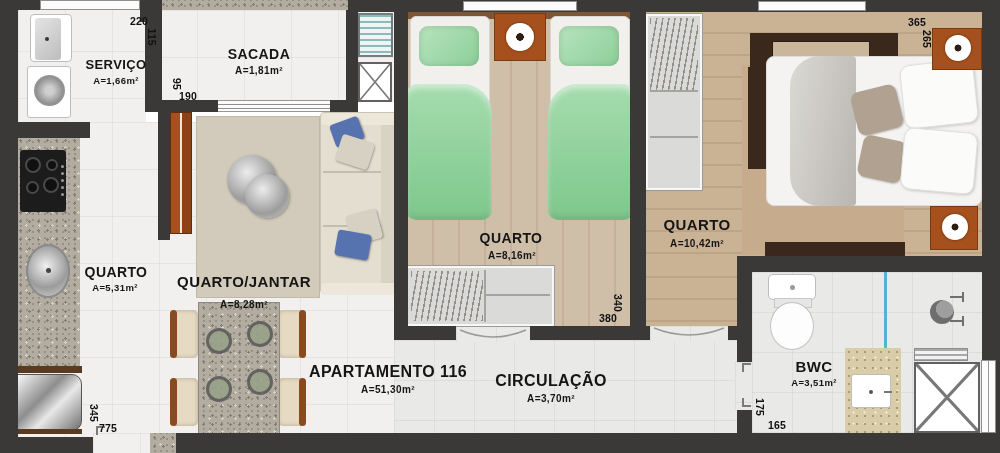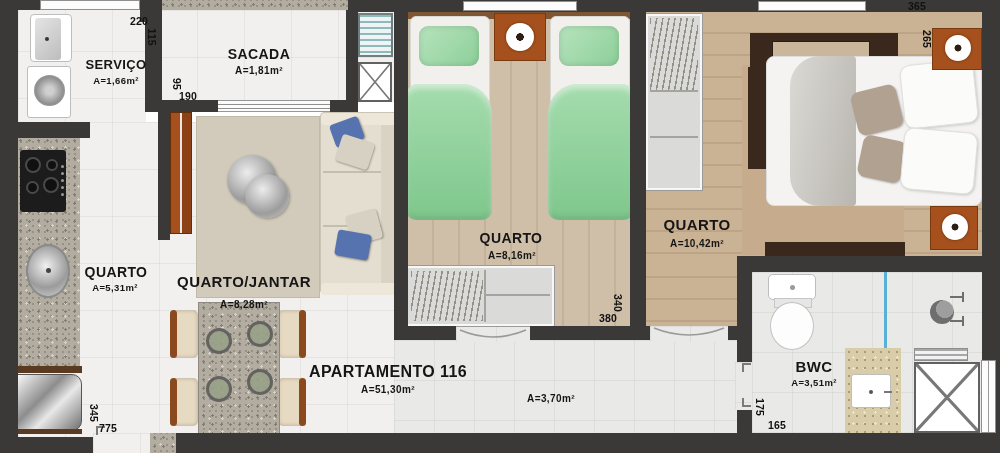--- a/index.html
+++ b/index.html
@@ -283,29 +283,30 @@
   <div class="lbl" style="left:116px;top:272px;font-size:14px">QUARTO</div>
   <div class="lbl" style="left:115px;top:287px;font-size:9.5px">A=5,31m²</div>
   <div class="lbl" style="left:244px;top:281px;font-size:15px">QUARTO/JANTAR</div>
   <div class="lbl" style="left:244px;top:304px;font-size:10px">A=8,28m²</div>
   <div class="lbl" style="left:511px;top:238px;font-size:14px">QUARTO</div>
   <div class="lbl" style="left:512px;top:255px;font-size:10px">A=8,16m²</div>
   <div class="lbl" style="left:697px;top:224px;font-size:15px">QUARTO</div>
   <div class="lbl" style="left:697px;top:243px;font-size:10px">A=10,42m²</div>
   <div class="lbl" style="left:388px;top:372px;font-size:16px">APARTAMENTO 116</div>
   <div class="lbl" style="left:388px;top:389px;font-size:10px">A=51,30m²</div>
+  <div class="lbl" style="left:551px;top:381px;font-size:16px">CIRCULAÇÃO</div>
   <div class="lbl" style="left:551px;top:398px;font-size:10px">A=3,70m²</div>
   <div class="lbl" style="left:814px;top:366px;font-size:15px">BWC</div>
   <div class="lbl" style="left:814px;top:382px;font-size:9.5px">A=3,51m²</div>
 
   <div class="dim" style="left:139px;top:21px">220</div>
   <div class="dim v" style="left:152px;top:37px">115</div>
   <div class="dim v" style="left:177px;top:84px">95</div>
   <div class="dim" style="left:188px;top:96px">190</div>
-  <div class="dim" style="left:917px;top:6px">365</div>
+  <div class="dim" style="left:917px;top:22px">365</div>
   <div class="dim v" style="left:927px;top:39px">265</div>
   <div class="dim v" style="left:618px;top:303px">340</div>
   <div class="dim" style="left:608px;top:318px">380</div>
   <div class="dim v" style="left:760px;top:407px">175</div>
   <div class="dim" style="left:777px;top:425px">165</div>
   <div class="dim v" style="left:94px;top:413px">345</div>
   <div class="dim" style="left:108px;top:428px">775</div>
 
 </div>
 

